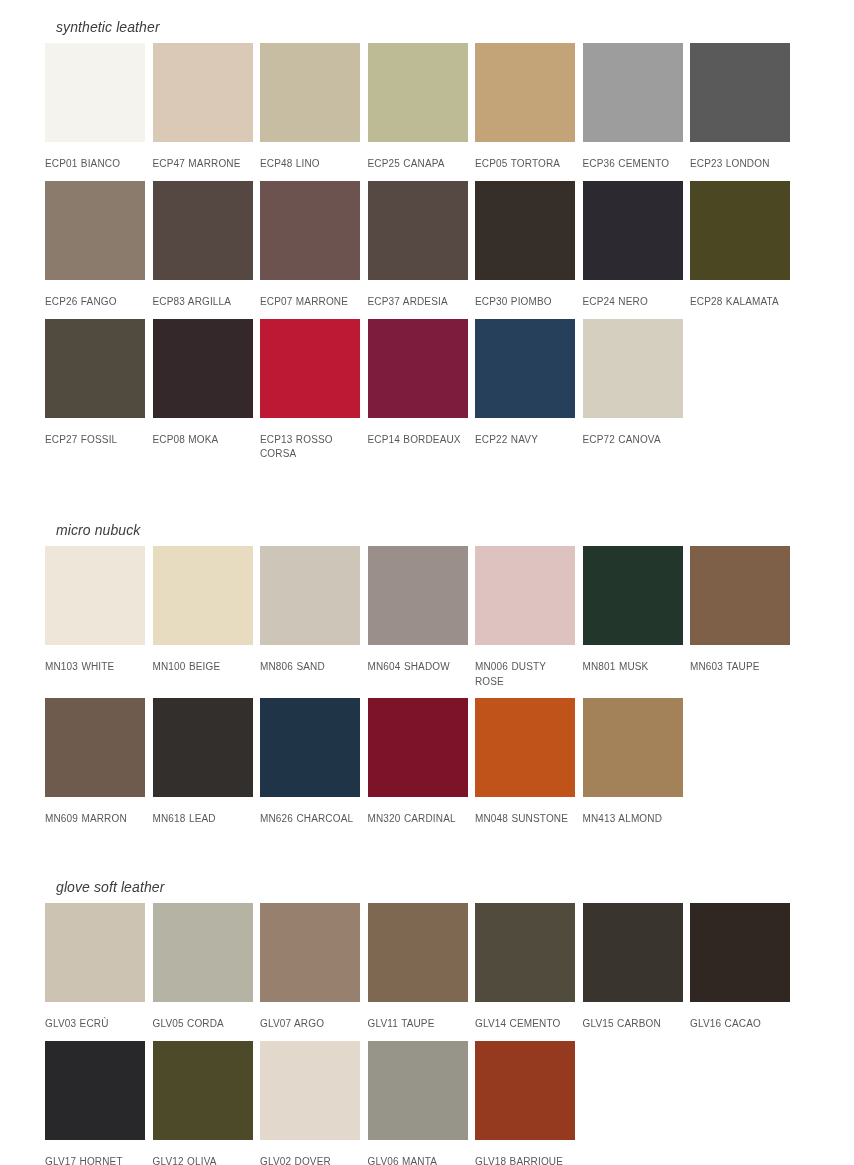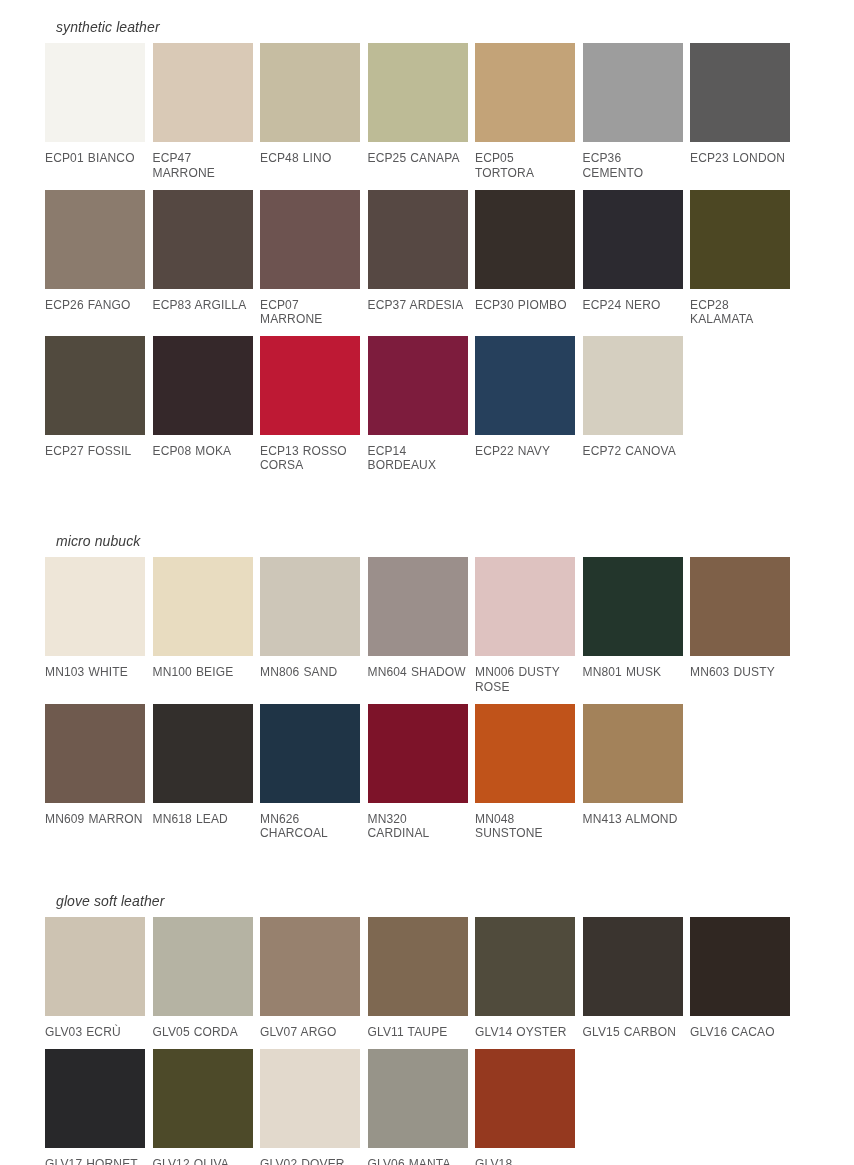--- a/index.html
+++ b/index.html
@@ -42,25 +42,25 @@
   .swatch-cell {
     width: 100px;
     margin-bottom: 9px;
   }
   .swatch-chip {
     width: 100px;
     height: 99px;
     display: block;
   }
   .swatch-label {
-    font-size: 12px;
+    font-size: 10px;
     line-height: 14.6px;
     color: #58585a;
     letter-spacing: 0.15px;
-    padding-top: 9px;
+    padding-top: 15px;
     word-spacing: 0.5px;
   }
   .sec-gap-1 { height: 52px; }
   .sec-gap-2 { height: 44px; }
   .top-gap { height: 20px; }
 </style>
 </head>
 <body>
 
 <div class="page">
@@ -176,21 +176,21 @@
         <div class="swatch-cell">
           <span class="swatch-chip" style="background: rgb(222, 194, 192);"></span>
           <div class="swatch-label">MN006 DUSTY ROSE</div>
         </div>
         <div class="swatch-cell">
           <span class="swatch-chip" style="background: rgb(35, 54, 44);"></span>
           <div class="swatch-label">MN801 MUSK</div>
         </div>
         <div class="swatch-cell">
           <span class="swatch-chip" style="background: rgb(126, 96, 72);"></span>
-          <div class="swatch-label">MN603 DUSTY</div>
+          <div class="swatch-label">MN603 TAUPE</div>
         </div>
         <div class="swatch-cell">
           <span class="swatch-chip" style="background: rgb(111, 90, 78);"></span>
           <div class="swatch-label">MN609 MARRON</div>
         </div>
         <div class="swatch-cell">
           <span class="swatch-chip" style="background: rgb(51, 47, 44);"></span>
           <div class="swatch-label">MN618 LEAD</div>
         </div>
         <div class="swatch-cell">
@@ -228,21 +228,21 @@
         <div class="swatch-cell">
           <span class="swatch-chip" style="background: rgb(151, 129, 110);"></span>
           <div class="swatch-label">GLV07 ARGO</div>
         </div>
         <div class="swatch-cell">
           <span class="swatch-chip" style="background: rgb(126, 104, 81);"></span>
           <div class="swatch-label">GLV11 TAUPE</div>
         </div>
         <div class="swatch-cell">
           <span class="swatch-chip" style="background: rgb(80, 75, 60);"></span>
-          <div class="swatch-label">GLV14 OYSTER</div>
+          <div class="swatch-label">GLV14 CEMENTO</div>
         </div>
         <div class="swatch-cell">
           <span class="swatch-chip" style="background: rgb(58, 52, 47);"></span>
           <div class="swatch-label">GLV15 CARBON</div>
         </div>
         <div class="swatch-cell">
           <span class="swatch-chip" style="background: rgb(48, 39, 34);"></span>
           <div class="swatch-label">GLV16 CACAO</div>
         </div>
         <div class="swatch-cell">

